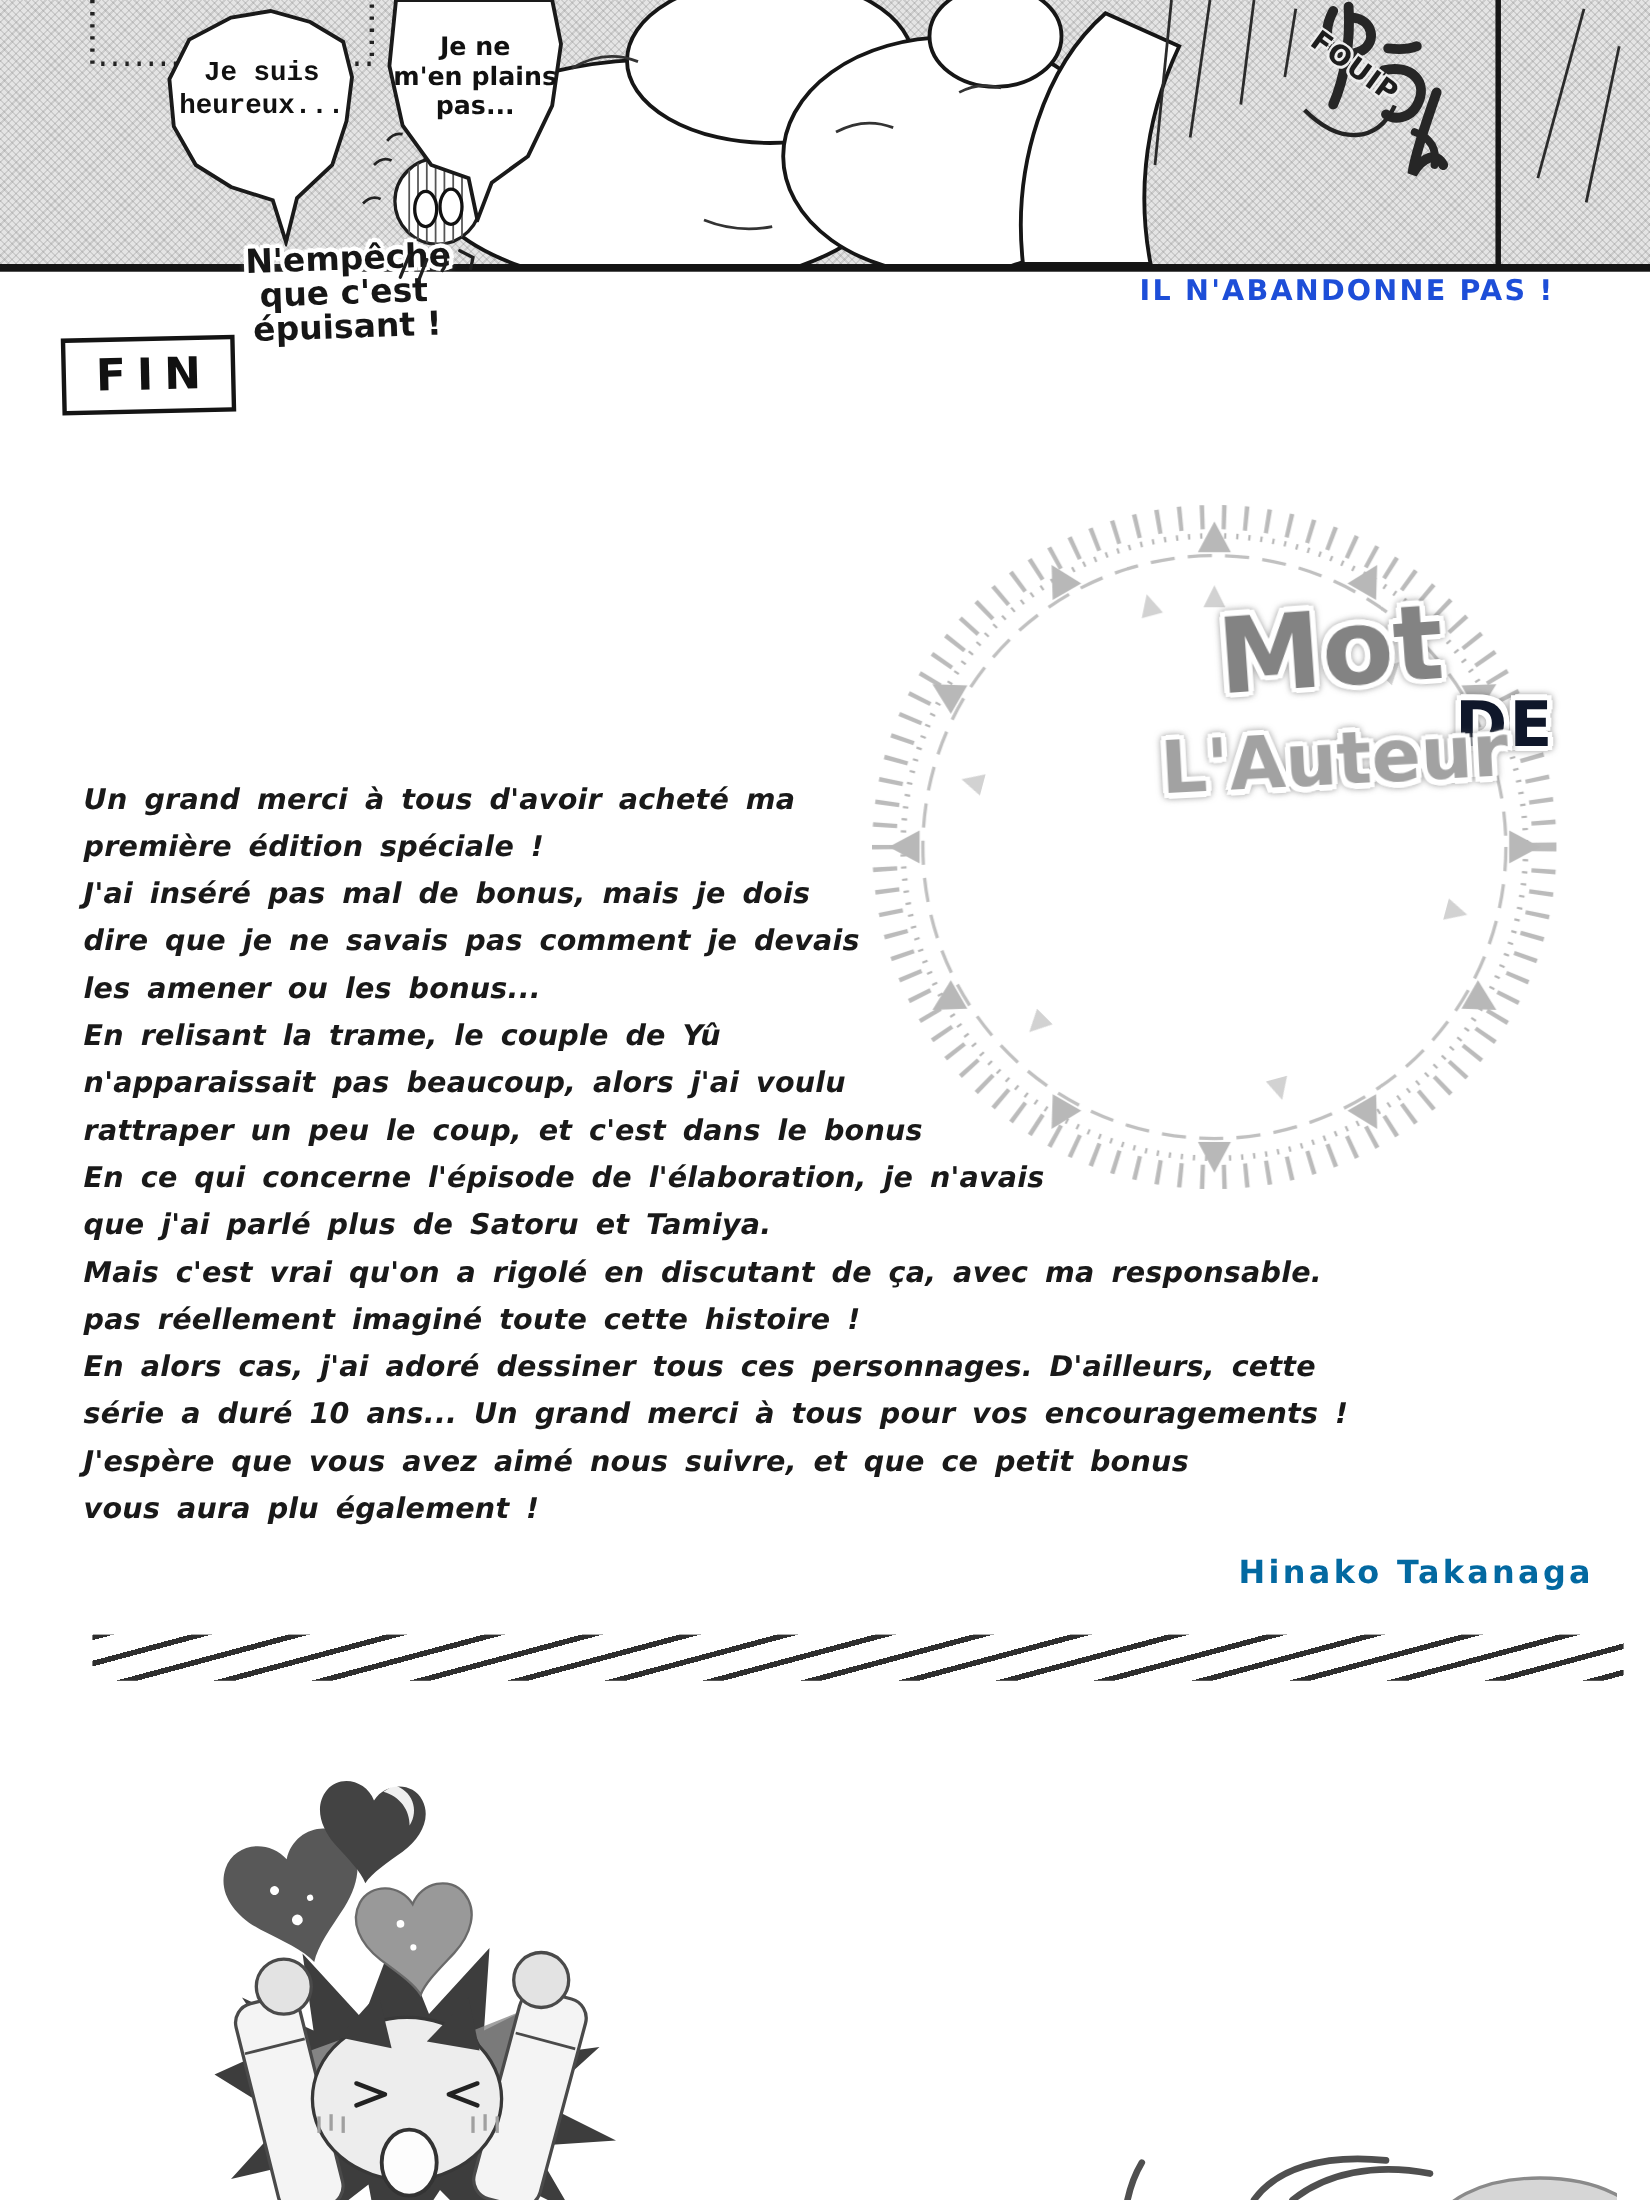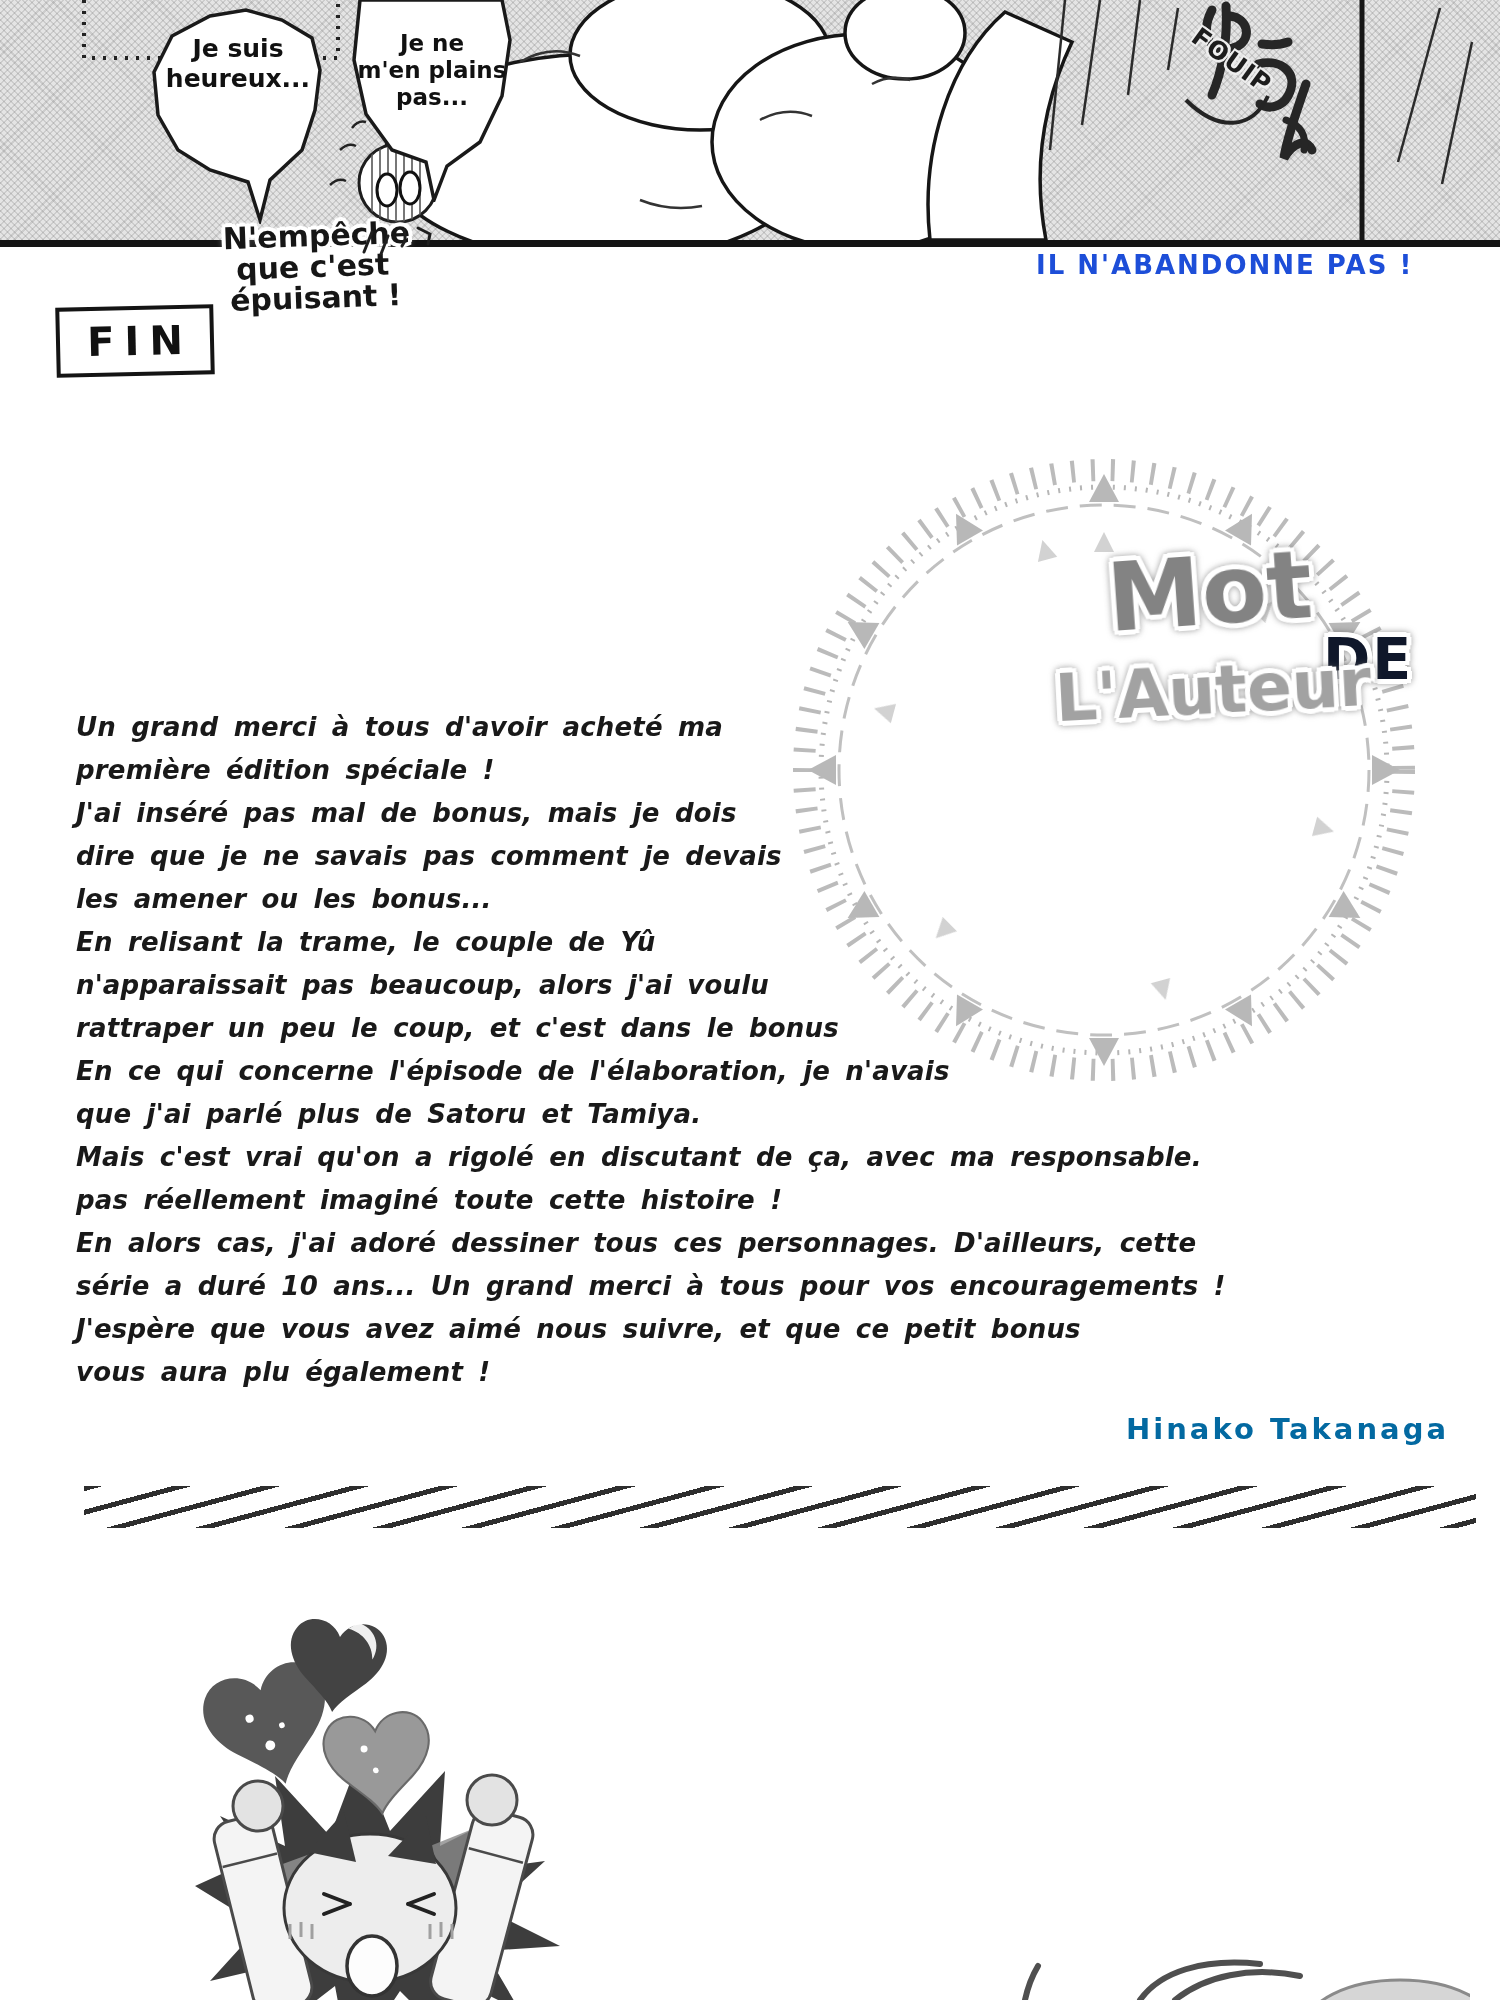--- a/index.html
+++ b/index.html
@@ -18,21 +18,21 @@
     z-index:1;
   }
   .panel-art{position:absolute;left:0;top:0;}
   .bubble{position:absolute;z-index:3;}
   .bubble svg{position:absolute;left:0;top:0;}
   .bubble-text{
     position:relative;text-align:center;font-weight:bold;color:#111;
     line-height:1.18;
   }
   .bubble1{left:150px;top:8px;width:176px;height:216px;}
-  .bubble1 .bubble-text{padding-top:26px;font-size:25px;}
+  .bubble1 .bubble-text{padding-top:44px;font-size:25px;font-family:Liberation Mono, monospace;}
   .bubble2{left:350px;top:0;width:164px;height:202px;}
   .bubble2 .bubble-text{padding-top:30px;font-size:23px;}
   .sfx-fouip{
     position:absolute;left:1186px;top:46px;z-index:4;
     font-size:25px;font-weight:bold;letter-spacing:1px;color:#1d1d1d;
     transform:rotate(36deg);
     text-shadow:-2px -2px 0 #eee,2px -2px 0 #eee,-2px 2px 0 #eee,2px 2px 0 #eee;
   }
   
   .halo{

